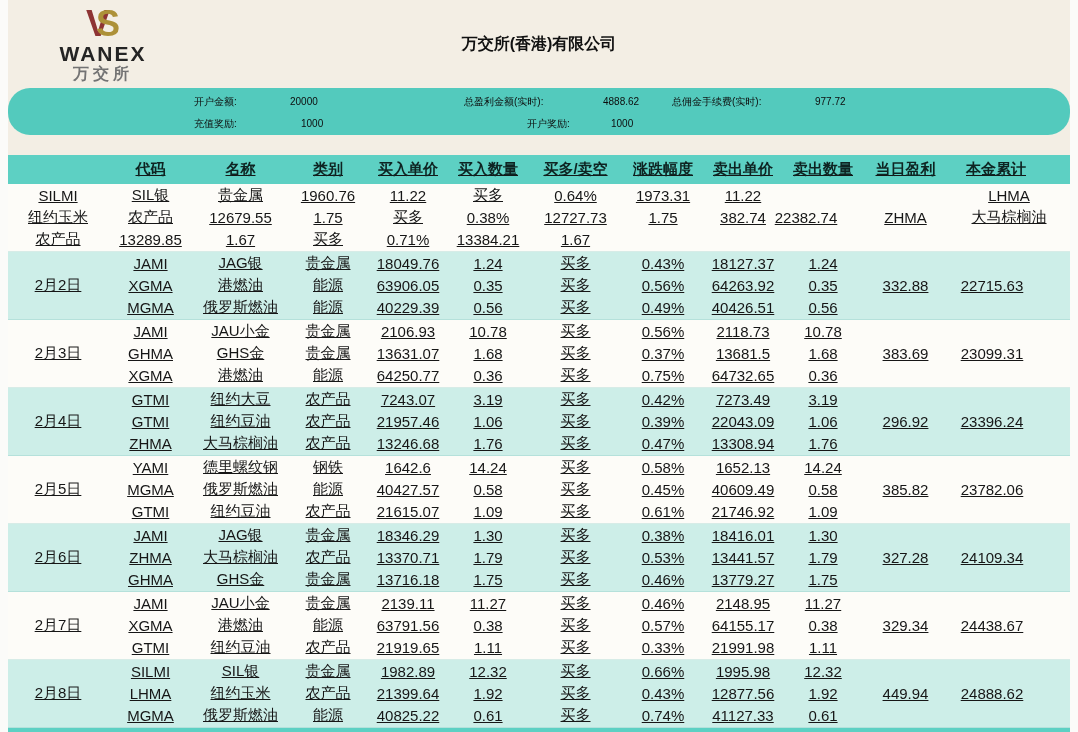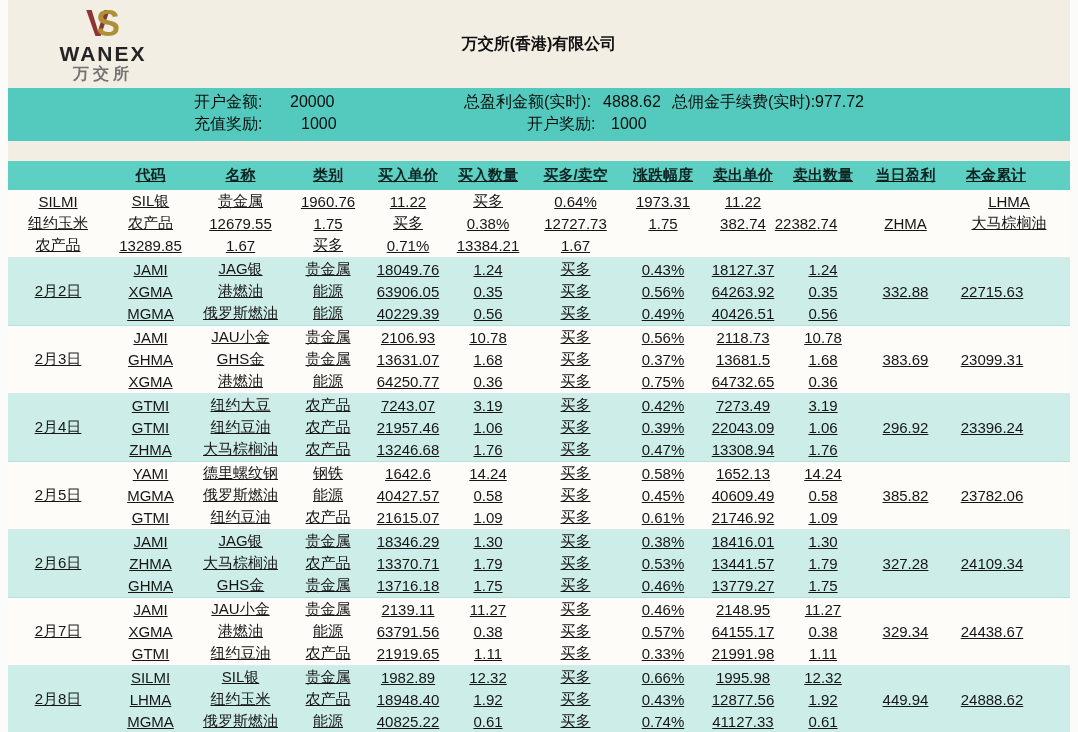--- a/index.html
+++ b/index.html
@@ -16,21 +16,21 @@
   .top{position:relative; height:88px; background:var(--page);}
   .logo{position:absolute; left:30px; top:6px; width:130px; text-align:center; line-height:1;}
   .vs{font-size:36px; font-weight:bold; letter-spacing:0;}
   .vs .v{color:var(--logoV);}
   .vs .s{color:var(--logoS); margin-left:-14px;}
   .brand{font-size:21px; font-weight:800; letter-spacing:2px; color:#242424; margin-top:1px;}
   .brand-cn{font-size:16px; font-weight:700; letter-spacing:4px; color:#737373; margin-top:2px;}
   .title{position:absolute; top:34px; left:50%; transform:translateX(-50%);
     font-size:16px; font-weight:700; color:#101010; white-space:nowrap;}
   
-  .summary{position:relative; height:53px; background:var(--teal); font-size:16px;}
+  .summary{position:relative; height:47px; background:var(--teal); font-size:10px;border-radius:22px;}
   .summary span{position:absolute; white-space:nowrap; line-height:21px; color:#0d0d0d;}
   
   .gap{height:20px; background:var(--page);}
   
   .grid-row{display:grid;
     grid-template-columns:100px 85px 95px 80px 80px 80px 95px 80px 80px 80px 85px 122px;}
   .thead{height:29px; background:var(--thead); align-items:center;}
   .hcell{font-size:15px; font-weight:700; text-align:center; color:#0e2422; white-space:nowrap;}
   .group{height:68px; grid-template-rows:repeat(3,1fr);
     border-bottom:1px solid rgba(120,195,185,0.28);}
@@ -347,21 +347,21 @@
         <div class="cell">12.32</div>
         <div class="cell">买多</div>
         <div class="cell">0.66%</div>
         <div class="cell">1995.98</div>
         <div class="cell">12.32</div>
         <div class="cell"></div>
         <div class="cell last"></div>
         <div class="cell">LHMA</div>
         <div class="cell">纽约玉米</div>
         <div class="cell">农产品</div>
-        <div class="cell">18948.40</div>
+        <div class="cell">21399.64</div>
         <div class="cell">1.92</div>
         <div class="cell">买多</div>
         <div class="cell">0.43%</div>
         <div class="cell">12877.56</div>
         <div class="cell">1.92</div>
         <div class="cell">449.94</div>
         <div class="cell last">24888.62</div>
         <div class="cell">MGMA</div>
         <div class="cell">俄罗斯燃油</div>
         <div class="cell">能源</div>

